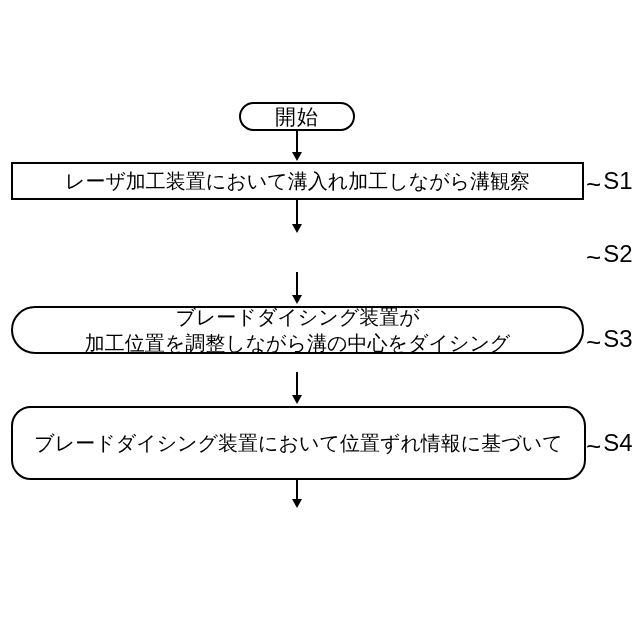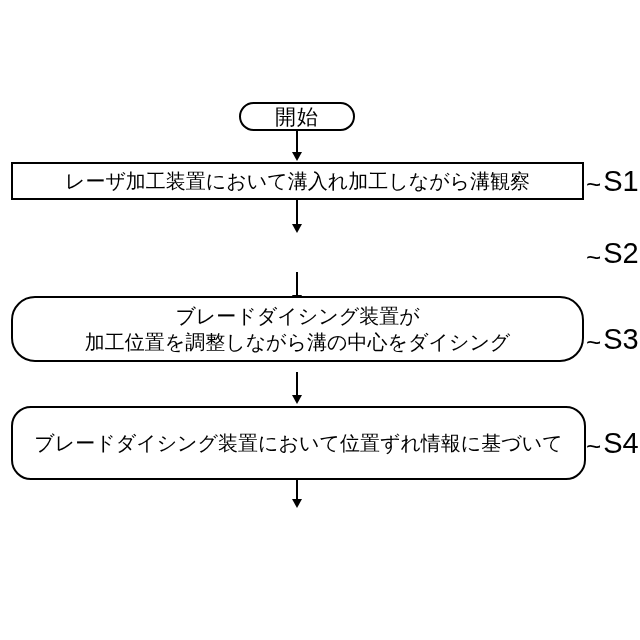--- a/index.html
+++ b/index.html
@@ -56,21 +56,21 @@
     color: #000000;
     white-space: nowrap;
   }
   .steplabel .tilde {
     font-size: 26px;
     line-height: 1;
     margin-right: 2px;
     transform: translateY(3px);
   }
   .steplabel .ref {
-    font-size: 29px;
+    font-size: 24px;
     line-height: 1;
   }
 </style>
 </head>
 <body>
 
 <div class="canvas">
 
   <svg class="arrows" viewBox="0 0 640 640" xmlns="http://www.w3.org/2000/svg">
     <g>
@@ -105,21 +105,21 @@
   <div class="steplabel" style="left:586px; top:162px; height:38px;">
     <span class="tilde">~</span>
     <span class="ref">S1</span>
   </div>
 
   <div class="steplabel" style="left:586px; top:235px; height:37px;">
     <span class="tilde">~</span>
     <span class="ref">S2</span>
   </div>
 
-  <div class="stepbox" style="left:11px; top:296px; width:573px; height:66px;border-radius:24px;">
+  <div class="stepbox" style="left:11px; top:306px; width:573px; height:48px;border-radius:24px;">
     <div class="line">ブレードダイシング装置が</div>
     <div class="line">加工位置を調整しながら溝の中心をダイシング</div>
   </div>
   <div class="steplabel" style="left:586px; top:306px; height:66px;">
     <span class="tilde">~</span>
     <span class="ref">S3</span>
   </div>
 
   <div class="stepbox" style="left:11px; top:406px; width:575px; height:74px;border-radius:20px;">
     <div class="line">ブレードダイシング装置において位置ずれ情報に基づいて</div>

